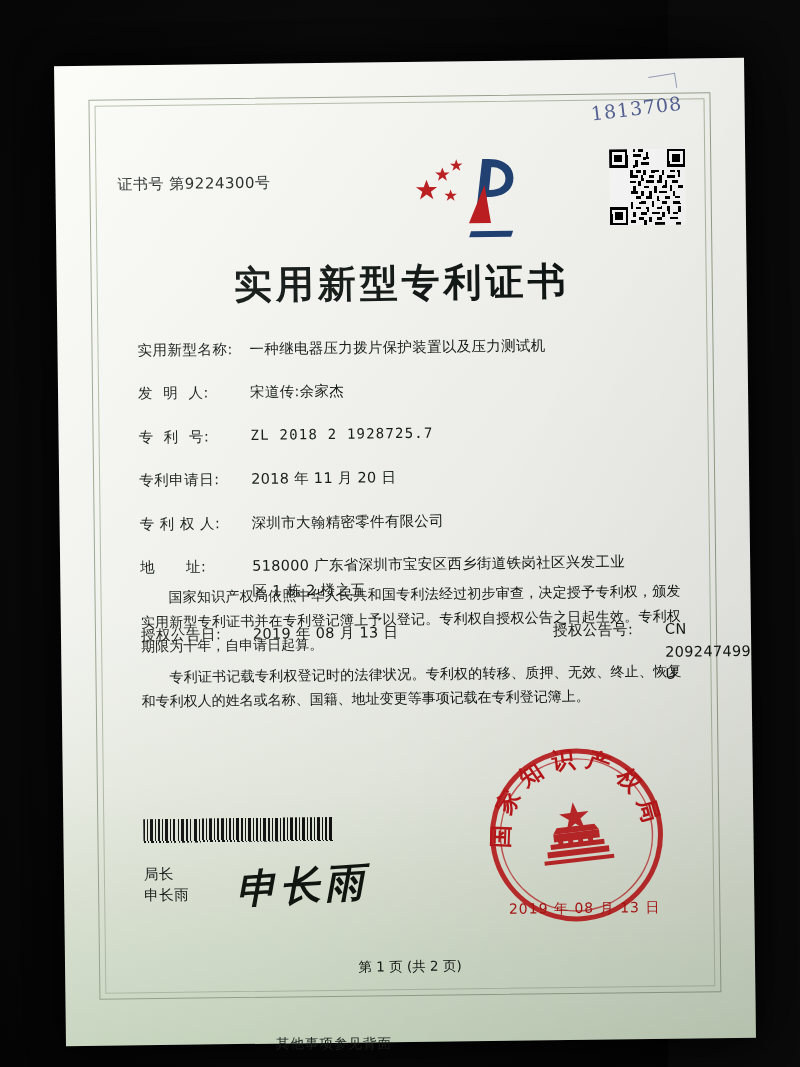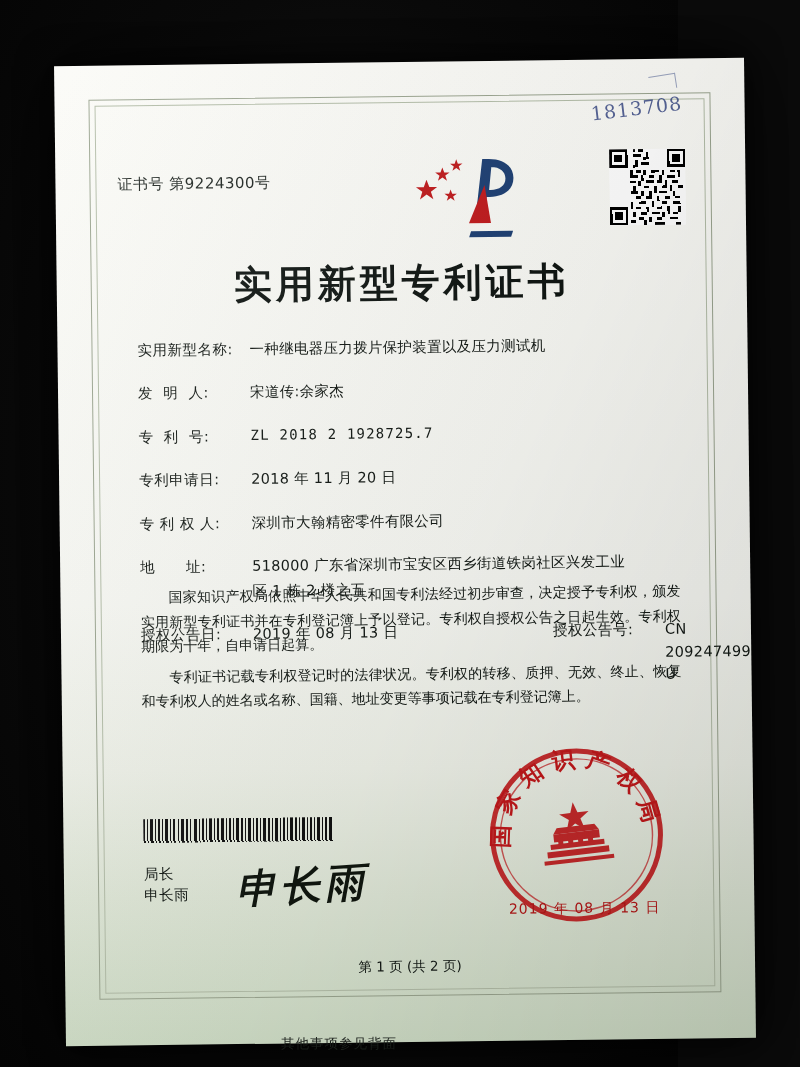--- a/index.html
+++ b/index.html
@@ -12,21 +12,20 @@
     height: 1067px;
     overflow: hidden;
     font-family: "DejaVu Sans", "Liberation Sans", sans-serif;
   }
 
   #page {
     position: relative;
     width: 668px;
     height: 1067px;
     background: #000;
-    padding-left: 10px;
   }
 
   
   .photo-bg {
     position: absolute;
     inset: 0;
     background:
       radial-gradient(ellipse at 50% 45%, #1a1a1a 0%, #0a0a0a 60%, #050505 100%);
   }
 

